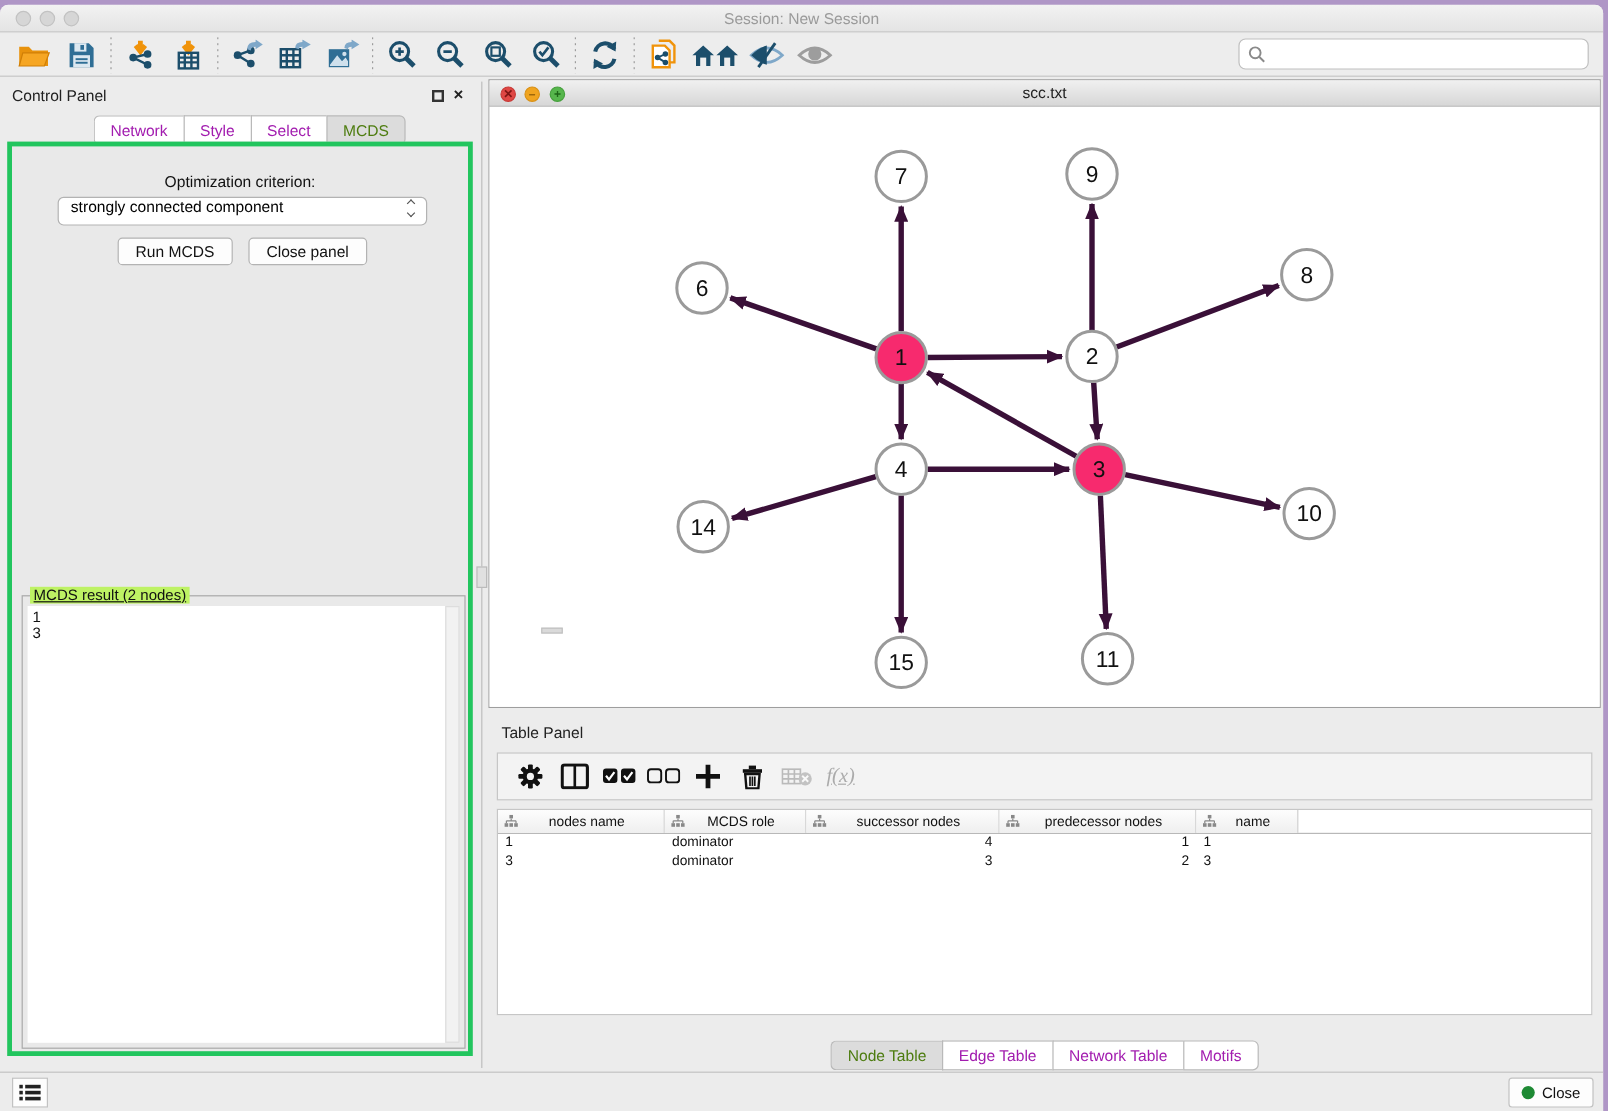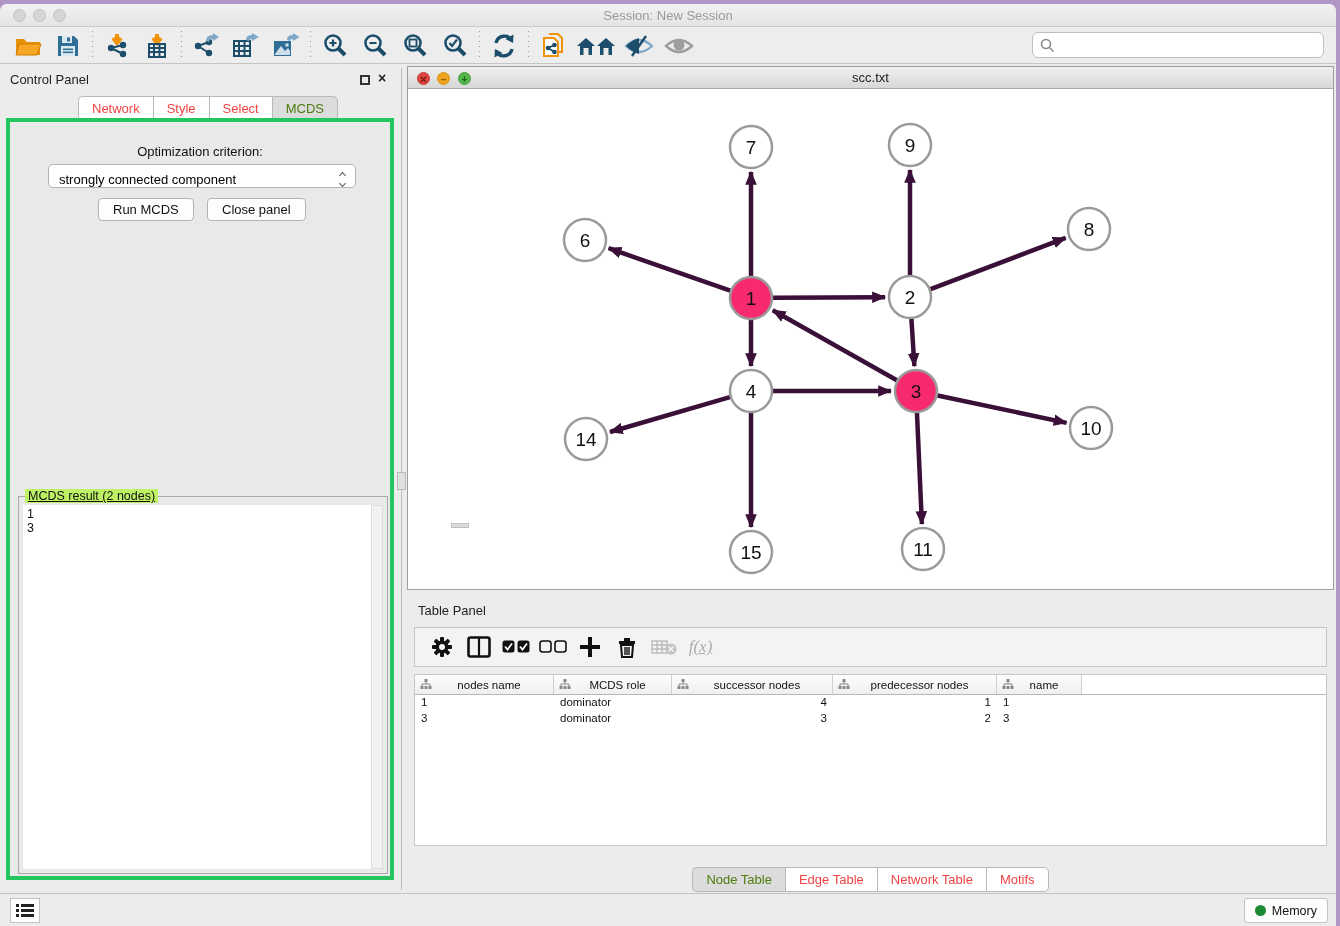--- a/index.html
+++ b/index.html
@@ -31,31 +31,31 @@
   .search-box input { border:none; outline:none; flex:1; font-size:13px; margin-left:5px;
                       font-family:"Liberation Sans", sans-serif; background:transparent;}
 
   
   .cp-header { position:absolute; left:0; top:64px; width:400px; height:24px; }
   .panel-title { position:absolute; left:10px; top:4px; font-size:13px; color:#222; }
   .float-btn { position:absolute; top:7px; width:10px; height:10px; border:2px solid #333; }
   .close-btn { position:absolute; top:2px; font-size:14px; font-weight:bold; color:#222; }
   .cp-tabs { position:absolute; left:78px; top:92px; display:flex; }
   .tab { font-size:13px; padding:4px 13px; background:#fff; border:1px solid #B9B9B9;
-         border-right:none; color:#ef4444; }
+         border-right:none; color:#a21caf; }
   .tab:first-child { border-radius:5px 0 0 5px; }
   .tab:last-child  { border-radius:0 5px 5px 0; border-right:1px solid #B9B9B9; }
   .tab.active { background:#DCDCDC; color:#4d7c0f; }
   .cp-body { position:absolute; left:6px; top:114px; width:388px; height:762px;
              background:#E9E9E9; border:4px solid #22c55e; }
   .opt-label { position:absolute; left:0; top:22px; width:100%; text-align:center;
                font-size:13px; color:#111; }
   .dropdown { position:absolute; left:38px; top:42px; width:308px; height:24px;
               background:#fff; border:1px solid #B3B3B3; border-radius:5px;
-              font-size:13px; display:flex; align-items:flex-end; padding:0 10px; }
+              font-size:13px; display:flex; align-items:flex-start; padding:0 10px; }
   .dropdown .dd-text { flex:1; }
   .stepper { display:flex; flex-direction:column; align-items:center; line-height:4px; }
   .stepper i { border:solid #555; border-width:0 1.5px 1.5px 0; display:inline-block;
                padding:2px; margin:1.5px 0; }
   .stepper .up { transform:rotate(-135deg); }
   .stepper .dn { transform:rotate(45deg); }
   .cp-btn { position:absolute; top:76px; height:23px; background:#FDFDFD;
             border:1px solid #B3B3B3; border-radius:4px; font-size:13px;
             font-family:"Liberation Sans", sans-serif; padding:0 14px; color:#111;}
   .result-group { position:absolute; left:8px; top:374px; width:370px; height:378px;
@@ -549,16 +549,16 @@
             <rect x="5" y="1" width="13" height="3"></rect>
             <rect x="0" y="6" width="3" height="3"></rect>
             <rect x="5" y="6" width="13" height="3"></rect>
             <rect x="0" y="11" width="3" height="3"></rect>
             <rect x="5" y="11" width="13" height="3"></rect>
           </g>
         </svg>
     </div>
     <div class="mem-btn">
       <span class="mem-dot"></span>
-      <span>Memory</span>
+      <span>Close</span>
     </div>
   </div>
 </div>
 
 </body></html>

